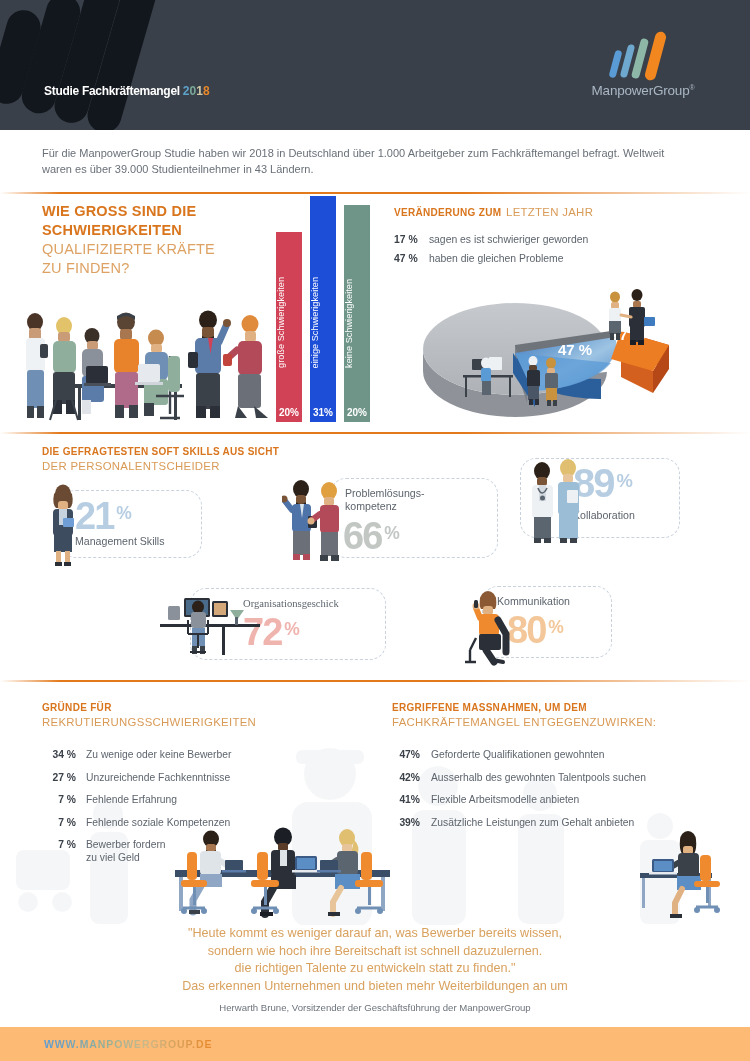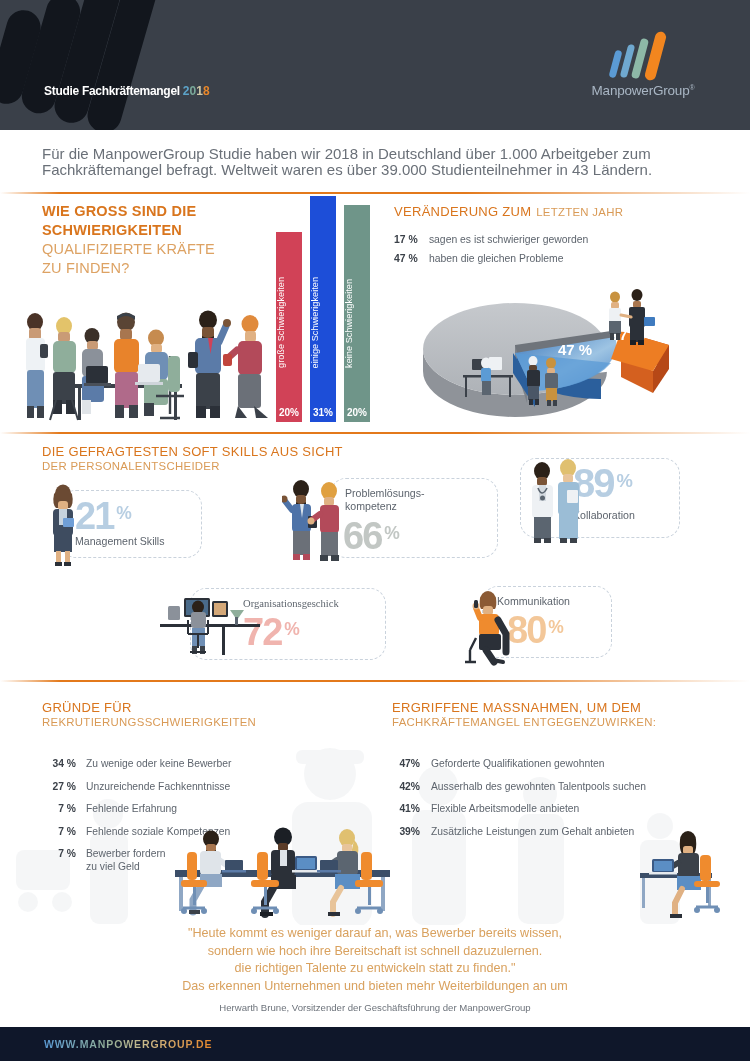--- a/index.html
+++ b/index.html
@@ -37,32 +37,32 @@
   .logo-bar { position: absolute; border-radius: 6px; transform: rotate(15deg); }
   .logo-name {
     text-align: center; font-size: 13.5px; color: #a9b6c4;
     letter-spacing: -0.2px; white-space: nowrap;
   }
   .logo-name sup { font-size: 7px; vertical-align: super; }
 
   
   .intro {
     position: absolute; left: 42px; top: 146px; width: 636px;
-    font-size: 15px; line-height: 15.5px; color: #6a7078;
+    font-size: 11px; line-height: 15.5px; color: #6a7078;
   }
 
   
   .divider {
     position: absolute; left: 0; width: 750px; height: 2px;
     background: linear-gradient(to right, #ffffff 0%, #e3791b 8%, #e3791b 62%, #ffffff 100%);
   }
 
   
   .sec-h { line-height: 15px; letter-spacing: 0.3px; }
-  .sec-h .b { font-weight: normal; color: #d9751d; font-size: 13px; }
+  .sec-h .b { font-weight: bold; color: #d9751d; font-size: 10px; }
   .sec-h .l { font-weight: normal; color: #d99a56; font-size: 11.4px; }
 
   
   .s1-head {
     position: absolute; left: 42px; top: 202px; width: 240px;
     line-height: 19px;
   }
   .s1-head .bold { font-size: 14.5px; font-weight: bold; color: #d9751d; letter-spacing: 0.2px; }
   .s1-head .light { font-size: 14.5px; font-weight: normal; color: #dda263; letter-spacing: 0.2px; }
 
@@ -99,21 +99,21 @@
     background: rgba(255,255,255,0.35);
   }
   .skill-num { position: absolute; font-weight: bold; letter-spacing: -2px; }
   .skill-num sup { font-size: 0.46em; font-weight: bold; letter-spacing: 0; vertical-align: 0.55em; margin-left: 3px; }
   .skill-text { position: absolute; font-size: 10.6px; color: #5d646d; line-height: 13px; }
 
   
   .s3-head-l { position: absolute; left: 42px; top: 700px; }
   .s3-head-r { position: absolute; left: 392px; top: 700px; }
   .s3-list { position: absolute; font-size: 10.3px; color: #5d646d; }
-  .s3-row { display: flex; margin-bottom: 9.5px; line-height: 13px; margin-top: 9px; }
+  .s3-row { display: flex; margin-bottom: 9.5px; line-height: 13px; }
   .s3-row .pct { font-weight: bold; color: #3b4149; text-align: right; }
   .s3-list.left .pct { width: 34px; margin-right: 10px; }
   .s3-list.right .pct { width: 28px; margin-right: 11px; }
 
   .desk-scene { position: absolute; left: 165px; top: 822px; width: 245px; height: 100px; }
   .desk-scene2 { position: absolute; left: 630px; top: 825px; width: 95px; height: 95px; }
   .bg-silhouette { position: absolute; left: 0; top: 690px; width: 750px; height: 235px; opacity: 0.5; }
 
   
   .quote {
@@ -121,21 +121,21 @@
     text-align: center; color: #d9a15e; font-size: 12.6px; line-height: 17.5px;
   }
   .quote-author {
     position: absolute; left: 75px; top: 1002px; width: 600px;
     text-align: center; color: #6d737b; font-size: 9.6px;
   }
 
   
   .footer {
     position: absolute; left: 0; top: 1027px; width: 750px; height: 34px;
-    background: #0f172a;
+    background: #fdba74;
   }
   .footer-url {
     position: absolute; left: 44px; top: 11px;
     font-size: 10.5px; font-weight: bold; letter-spacing: 0.9px;
     background: linear-gradient(to right, #5b9bd5 0%, #8fae9b 35%, #c9b98a 60%, #e8872a 100%);
     -webkit-background-clip: text; background-clip: text;
     -webkit-text-fill-color: transparent; color: #e8872a;
   }
 </style>
 </head>

